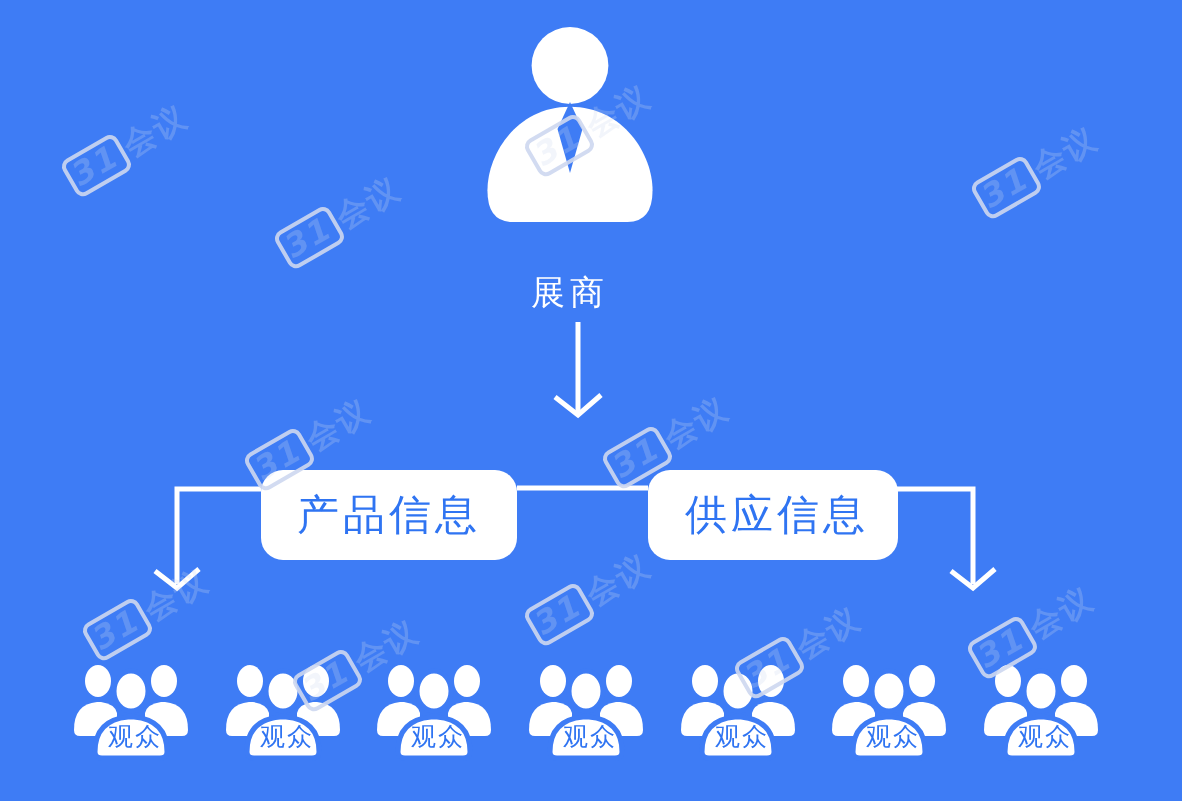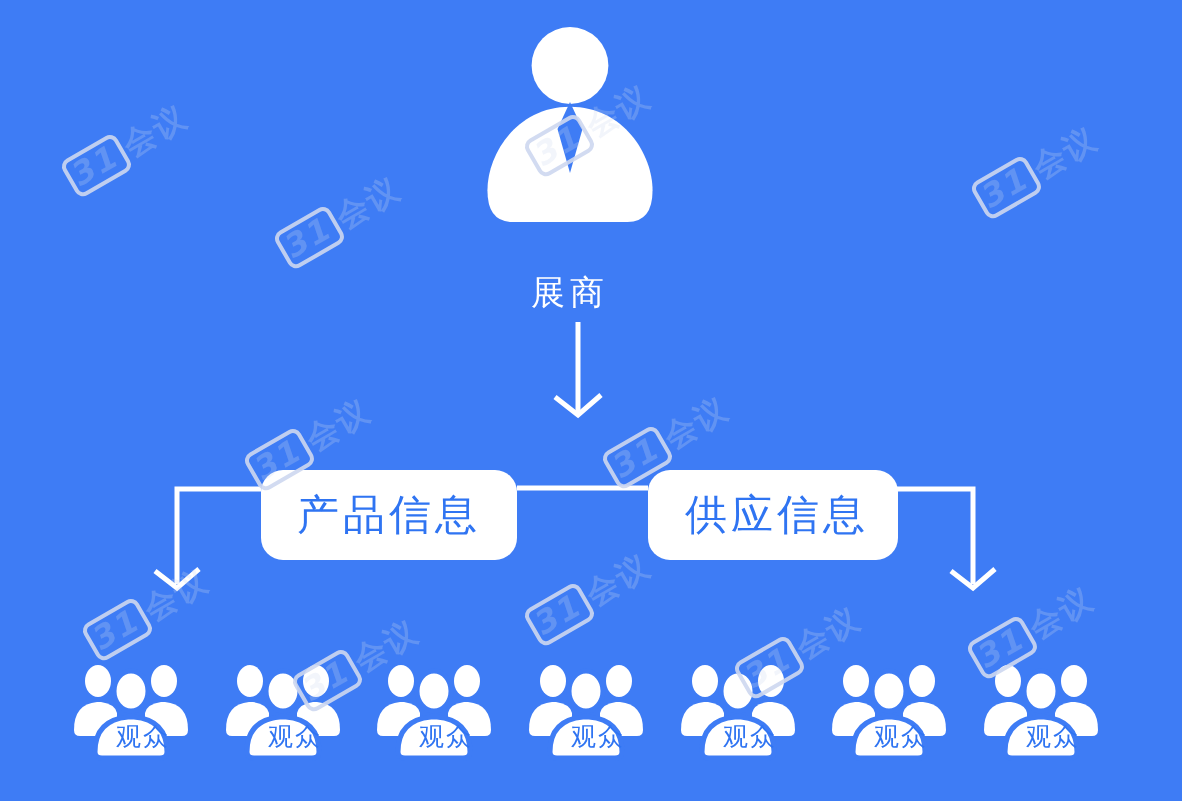--- a/index.html
+++ b/index.html
@@ -33,21 +33,21 @@
   }
   .info-box.left{left:261px;width:256px;}
   .info-box.right{left:648px;width:242px;padding-left:8px;}
   
   .audience-row{position:absolute;left:0;top:0;width:100%;height:100%;}
   .audience-group{
     position:absolute;top:660px;width:120px;height:102px;
   }
   .audience-group svg{position:absolute;left:0;top:0;}
   .audience-label{
-    position:absolute;left:12px;top:60px;width:120px;
+    position:absolute;left:4px;top:60px;width:120px;
     text-align:center;color:#2F74F2;
     font-size:25px;letter-spacing:2px;font-weight:400;
   }
   
   .watermark-layer{position:absolute;left:0;top:0;width:100%;height:100%;pointer-events:none;z-index:50;}
   .watermark{
     position:absolute;
     transform:translate(-50%,-50%) rotate(-30deg);
     color:rgba(205,215,240,0.25);
     font-weight:bold;font-size:32px;letter-spacing:2px;

